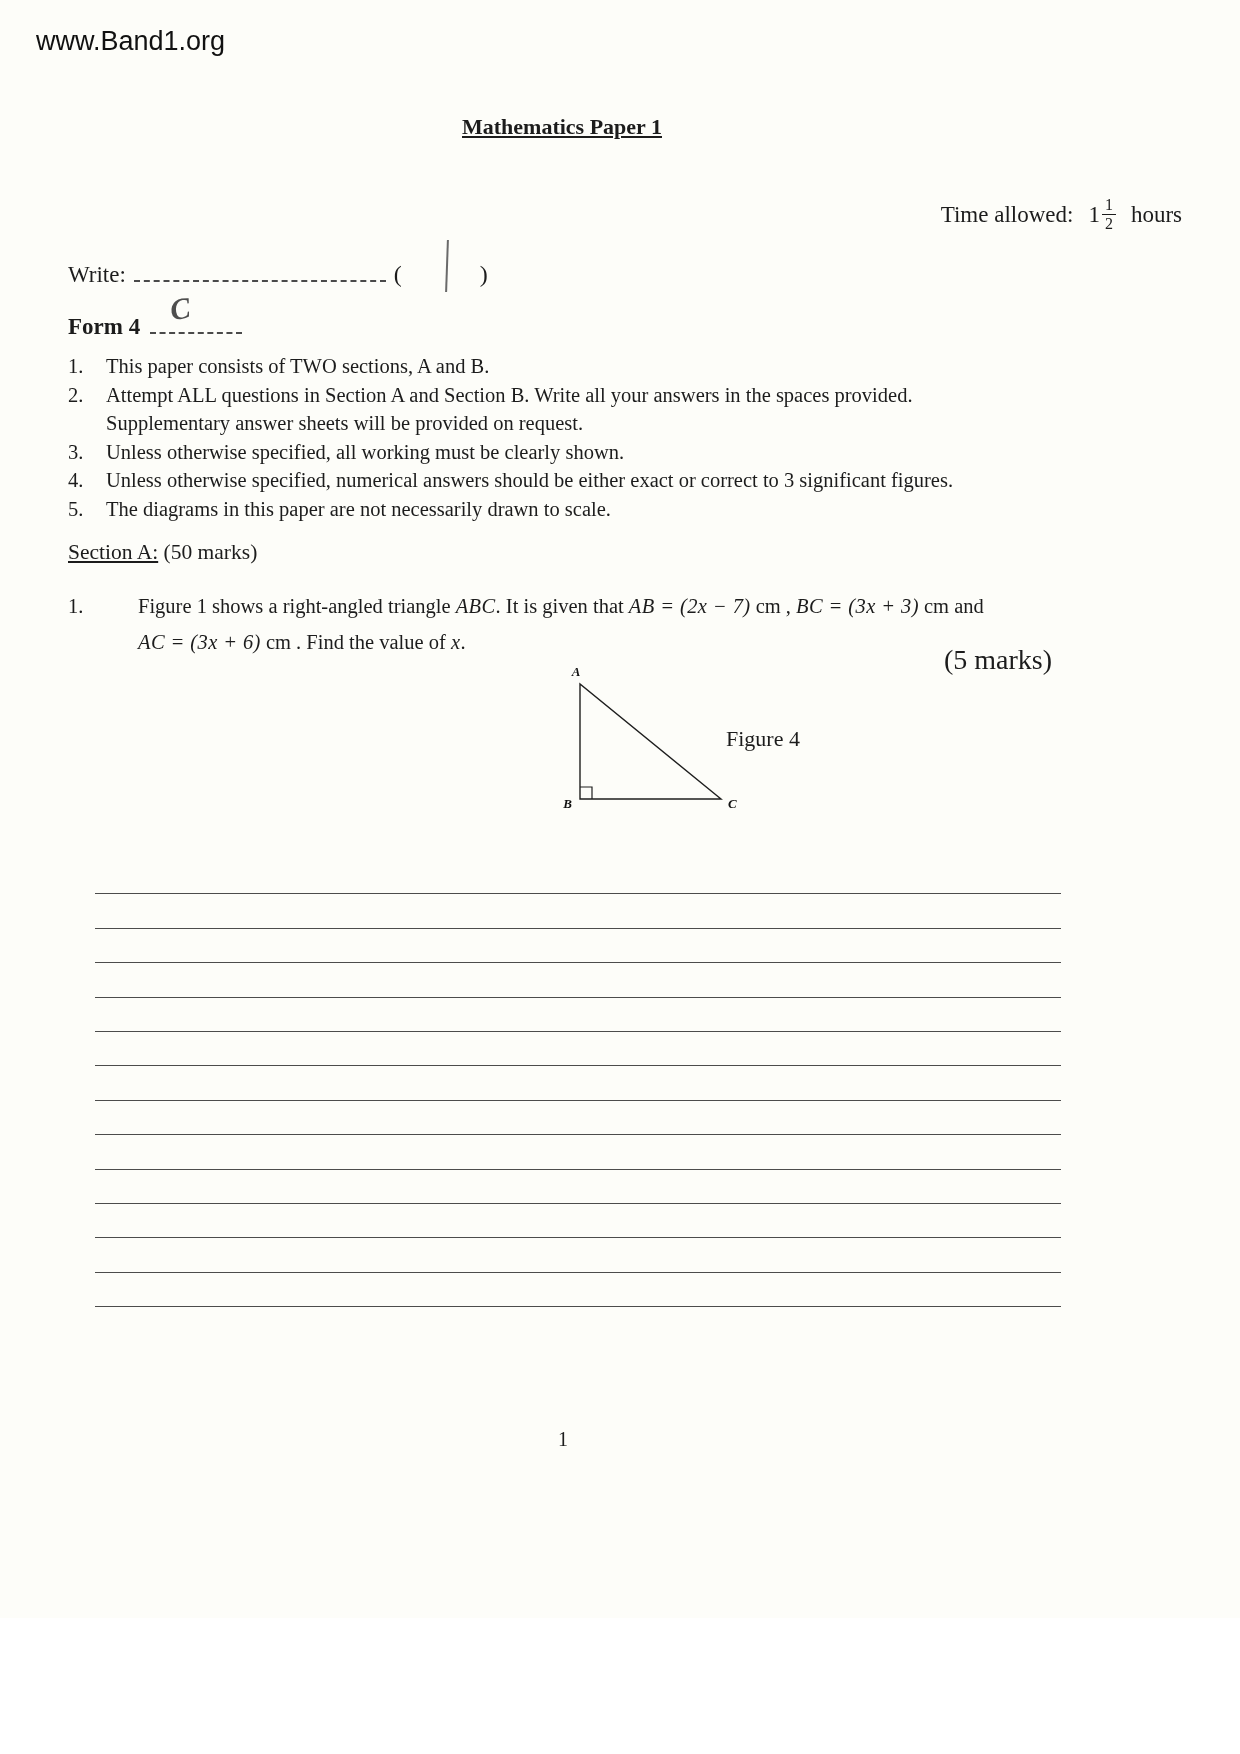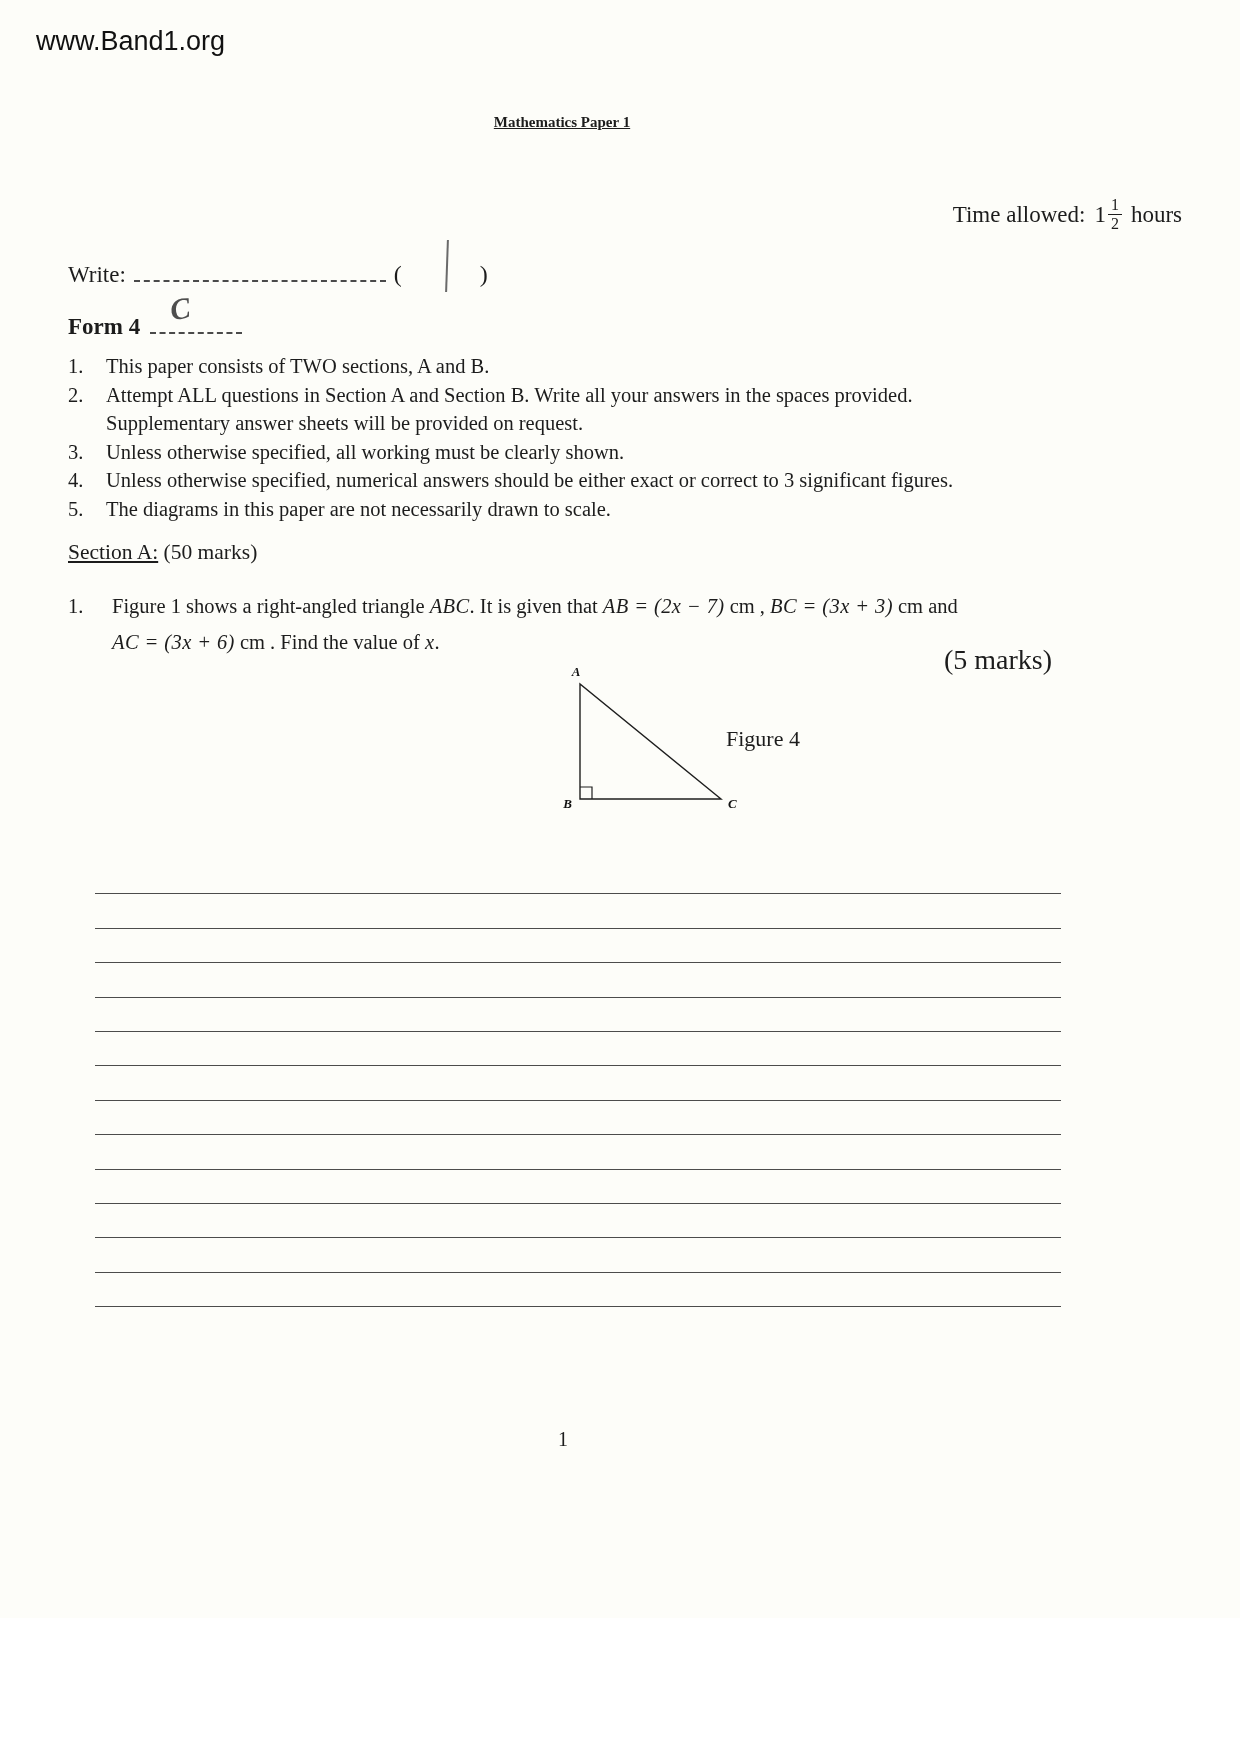--- a/index.html
+++ b/index.html
@@ -21,29 +21,29 @@
     color: #111;
   }
   .title-block {
     position: absolute;
     left: 0;
     top: 110px;
     width: 1124px;
     text-align: center;
   }
   .title-line1 { font-size: 23px; font-weight: bold; letter-spacing: 0.3px; }
-  .title-line2 { font-size: 15px; font-weight: bold; text-decoration: underline; margin-top: 4px; }
+  .title-line2 { font-size: 22px; font-weight: bold; text-decoration: underline; margin-top: 4px; }
   .time-allowed {
     position: absolute;
     right: 58px;
     top: 196px;
     font-size: 23px;
     display: inline-flex;
     align-items: center;
-    gap: 9px;
+    gap: 15px;
   }
   .mixed-number { display: inline-flex; align-items: center; gap: 2px; }
   .frac {
     display: inline-flex;
     flex-direction: column;
     align-items: center;
     font-size: 16px;
     line-height: 1.15;
     vertical-align: middle;
   }
@@ -122,21 +122,21 @@
   .question {
     position: absolute;
     left: 68px;
     top: 588px;
     width: 1050px;
     font-size: 20.5px;
     line-height: 36px;
     display: flex;
   }
   .q-num { width: 44px; flex: 0 0 44px; }
-  .q-text { flex: 1; }
+  .q-text { flex: 1; margin-left: 26px; }
   .q-text .math { font-style: italic; letter-spacing: 0.4px; }
   .q-marks {
     position: absolute;
     right: 188px;
     top: 644px;
     font-size: 28px;
   }
   .figure-svg { position: absolute; left: 498px; top: 658px; }
   .figure-caption {
     position: absolute;

